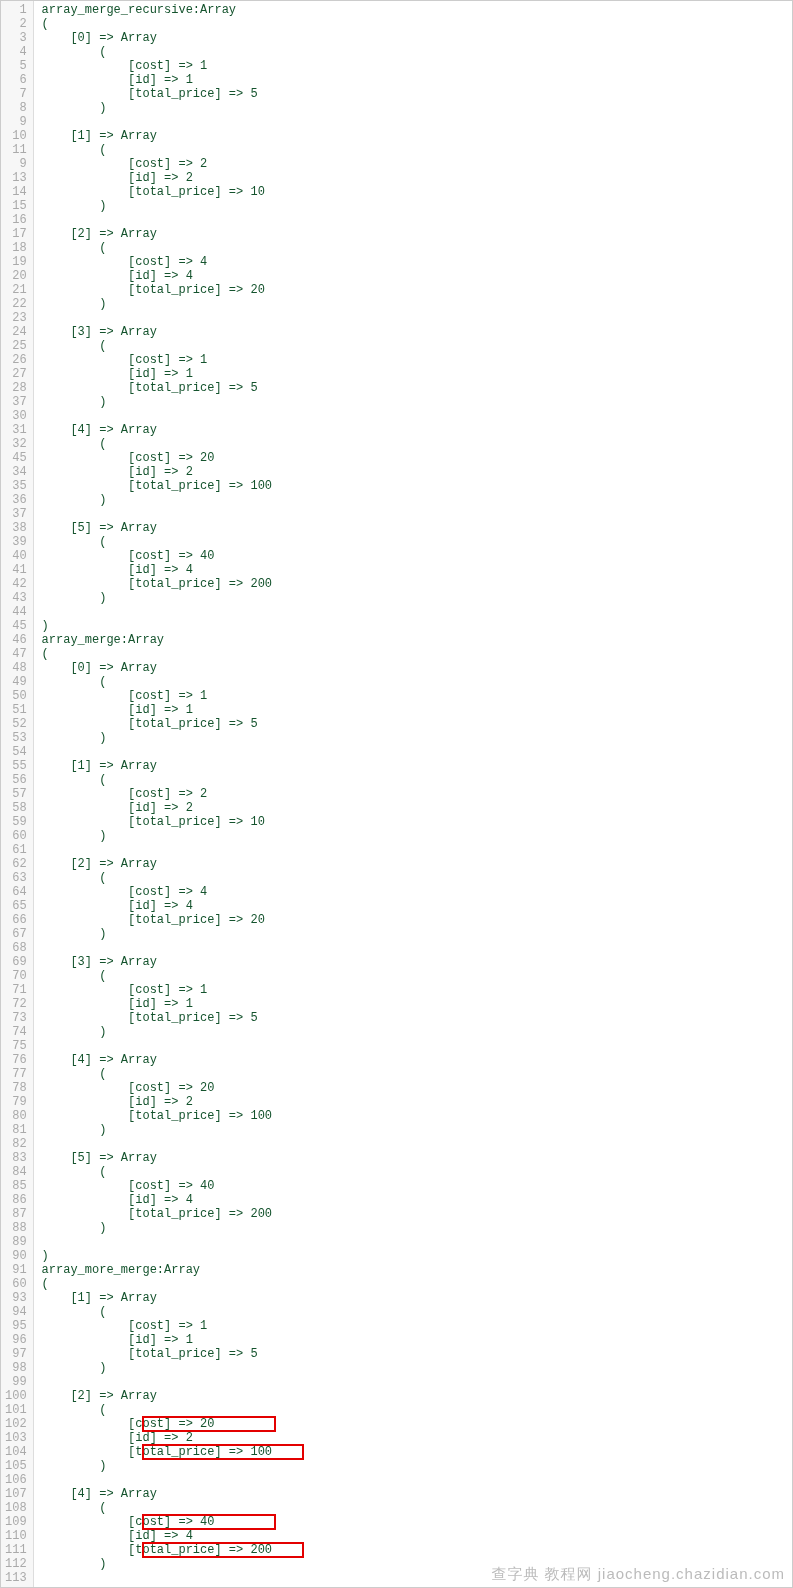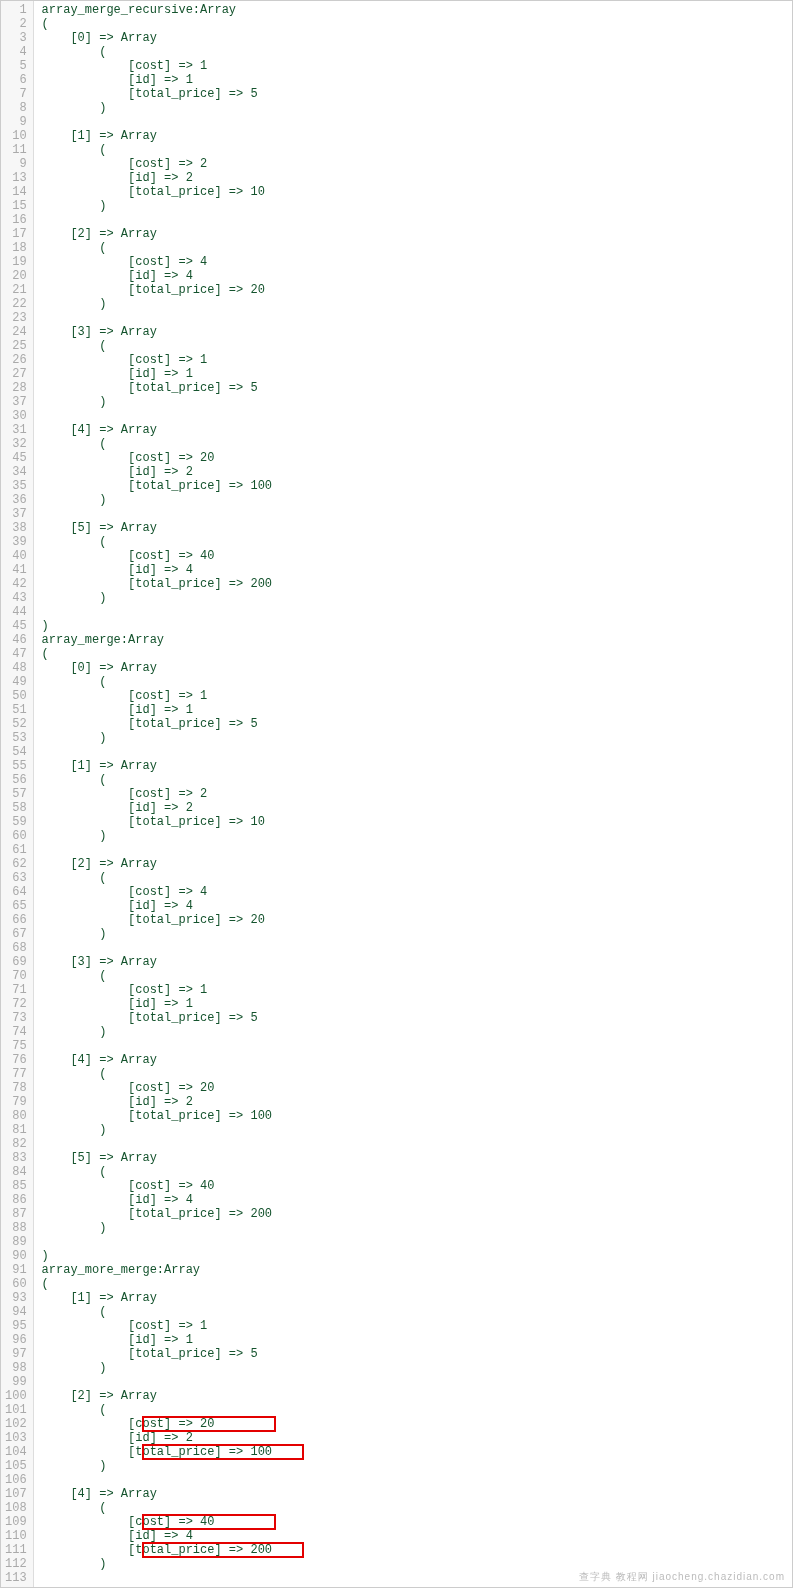--- a/index.html
+++ b/index.html
@@ -44,21 +44,21 @@
     border: 2px solid #e30000;
     position: absolute;
     pointer-events: none;
     box-sizing: border-box;
   }
   .watermark {
     position: absolute;
     right: 8px;
     bottom: 4px;
     color: rgba(120,120,120,0.5);
-    font-size: 10px;
+    font-size: 15px;
     font-family: sans-serif;
     pointer-events: none;
     letter-spacing: 1px;
   }
 </style>
 </head>
 <body>
 
 <div class="code-container">
   <div class="gutter" id="gutter">

